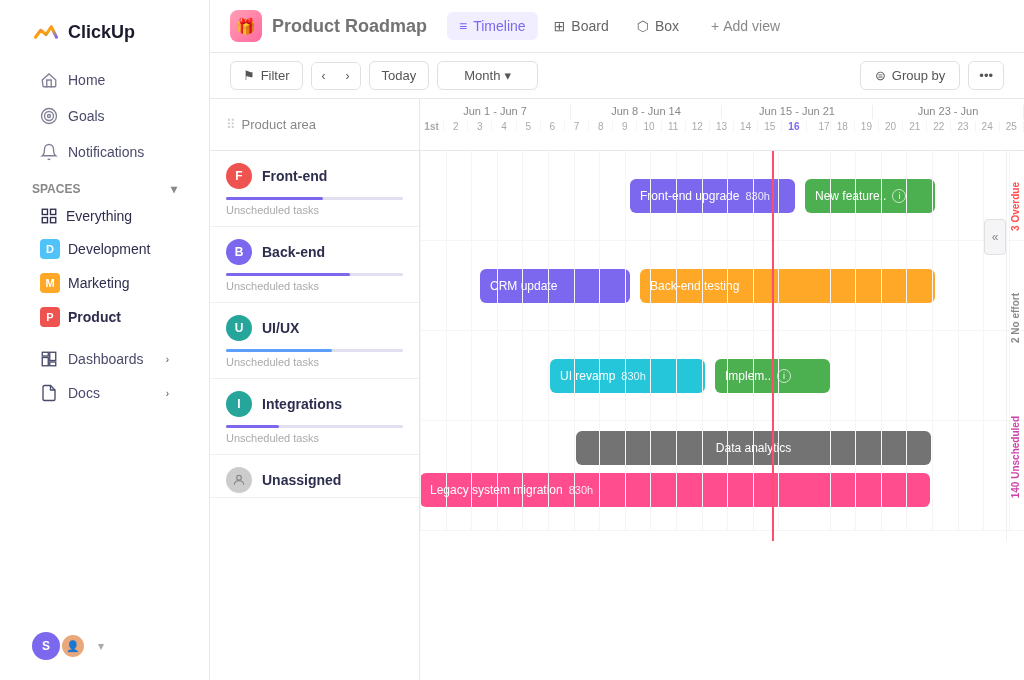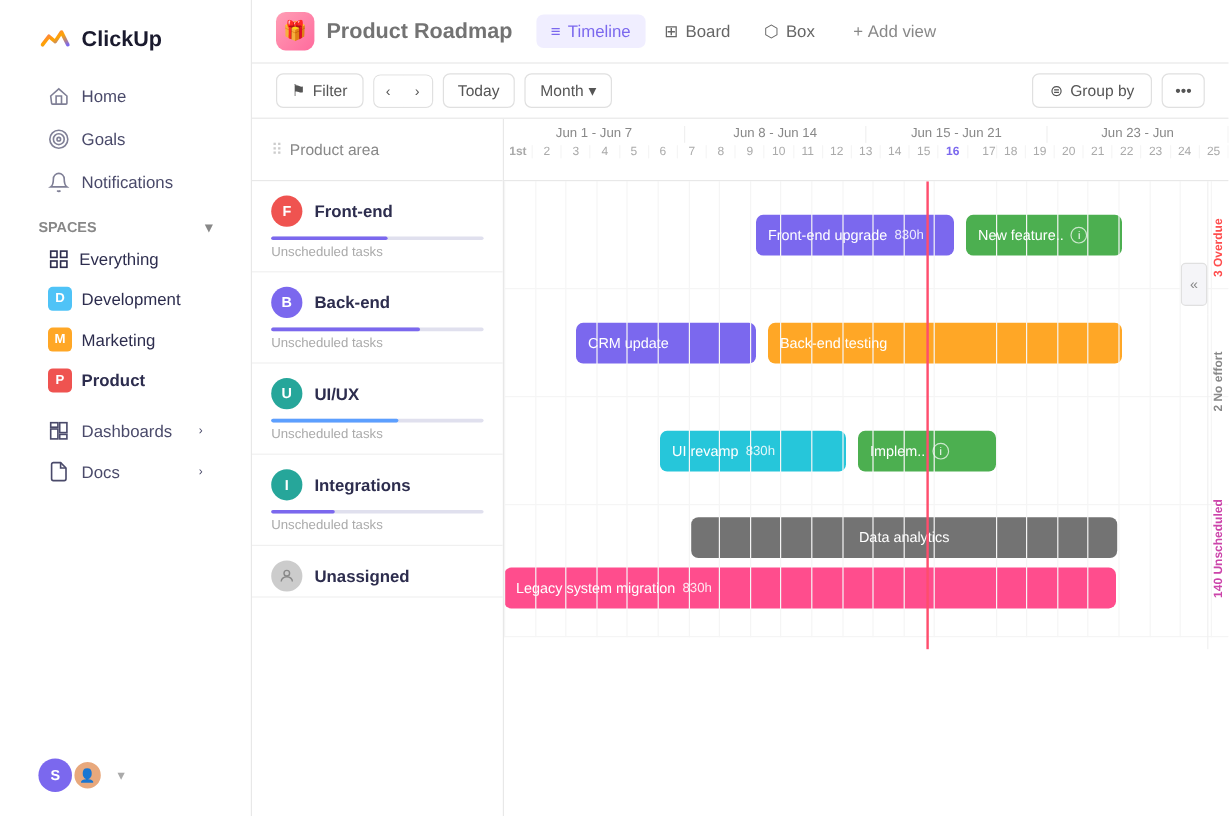--- a/index.html
+++ b/index.html
@@ -31,21 +31,21 @@
     .view-tab { display: flex; align-items: center; gap: 6px; padding: 6px 12px; border-radius: 6px; font-size: 14px; cursor: pointer; color: #666; border: none; background: none; }
     .view-tab.active { color: #7b68ee; background: #f0eeff; }
     .add-view-btn { display: flex; align-items: center; gap: 4px; padding: 6px 12px; font-size: 14px; color: #888; cursor: pointer; margin-left: 4px; }
 
     
     .toolbar { display: flex; align-items: center; gap: 8px; padding: 8px 20px; border-bottom: 1px solid #e8e8e8; }
     .filter-btn { display: flex; align-items: center; gap: 6px; padding: 6px 12px; border: 1px solid #e0e0e0; border-radius: 6px; font-size: 13px; color: #555; cursor: pointer; background: #fff; }
     .nav-arrows { display: flex; gap: 0; border: 1px solid #e0e0e0; border-radius: 6px; overflow: hidden; }
     .arrow-btn { padding: 6px 10px; font-size: 12px; color: #555; cursor: pointer; background: #fff; border: none; }
     .today-btn { padding: 6px 12px; font-size: 13px; color: #555; cursor: pointer; background: #fff; border: 1px solid #e0e0e0; border-radius: 6px; }
-    .month-btn { display: flex; align-items: flex-end; gap: 4px; padding: 6px 12px; font-size: 13px; color: #555; cursor: pointer; background: #fff; border: 1px solid #e0e0e0; border-radius: 6px; }
+    .month-btn { display: flex; align-items: flex-end; gap: 4px; padding: 6px 26px; font-size: 13px; color: #555; cursor: pointer; background: #fff; border: 1px solid #e0e0e0; border-radius: 6px; }
     .spacer { flex: 1; }
     .group-by-btn { display: flex; align-items: center; gap: 6px; padding: 6px 14px; border: 1px solid #e0e0e0; border-radius: 6px; font-size: 13px; color: #555; cursor: pointer; background: #fff; }
     .more-btn { padding: 6px 10px; border: 1px solid #e0e0e0; border-radius: 6px; font-size: 13px; color: #555; cursor: pointer; background: #fff; }
 
     
     .gantt-container { display: flex; flex: 1; overflow: hidden; }
     .gantt-left { width: 210px; min-width: 210px; border-right: 1px solid #e8e8e8; overflow-y: auto; }
     .gantt-header-left { display: flex; align-items: center; gap: 6px; padding: 8px 16px; height: 52px; border-bottom: 1px solid #e8e8e8; font-size: 13px; color: #888; font-weight: 500; }
     .gantt-group { border-bottom: 1px solid #f0f0f0; }
     .gantt-group-header { display: flex; align-items: center; gap: 10px; padding: 12px 16px 4px; }

